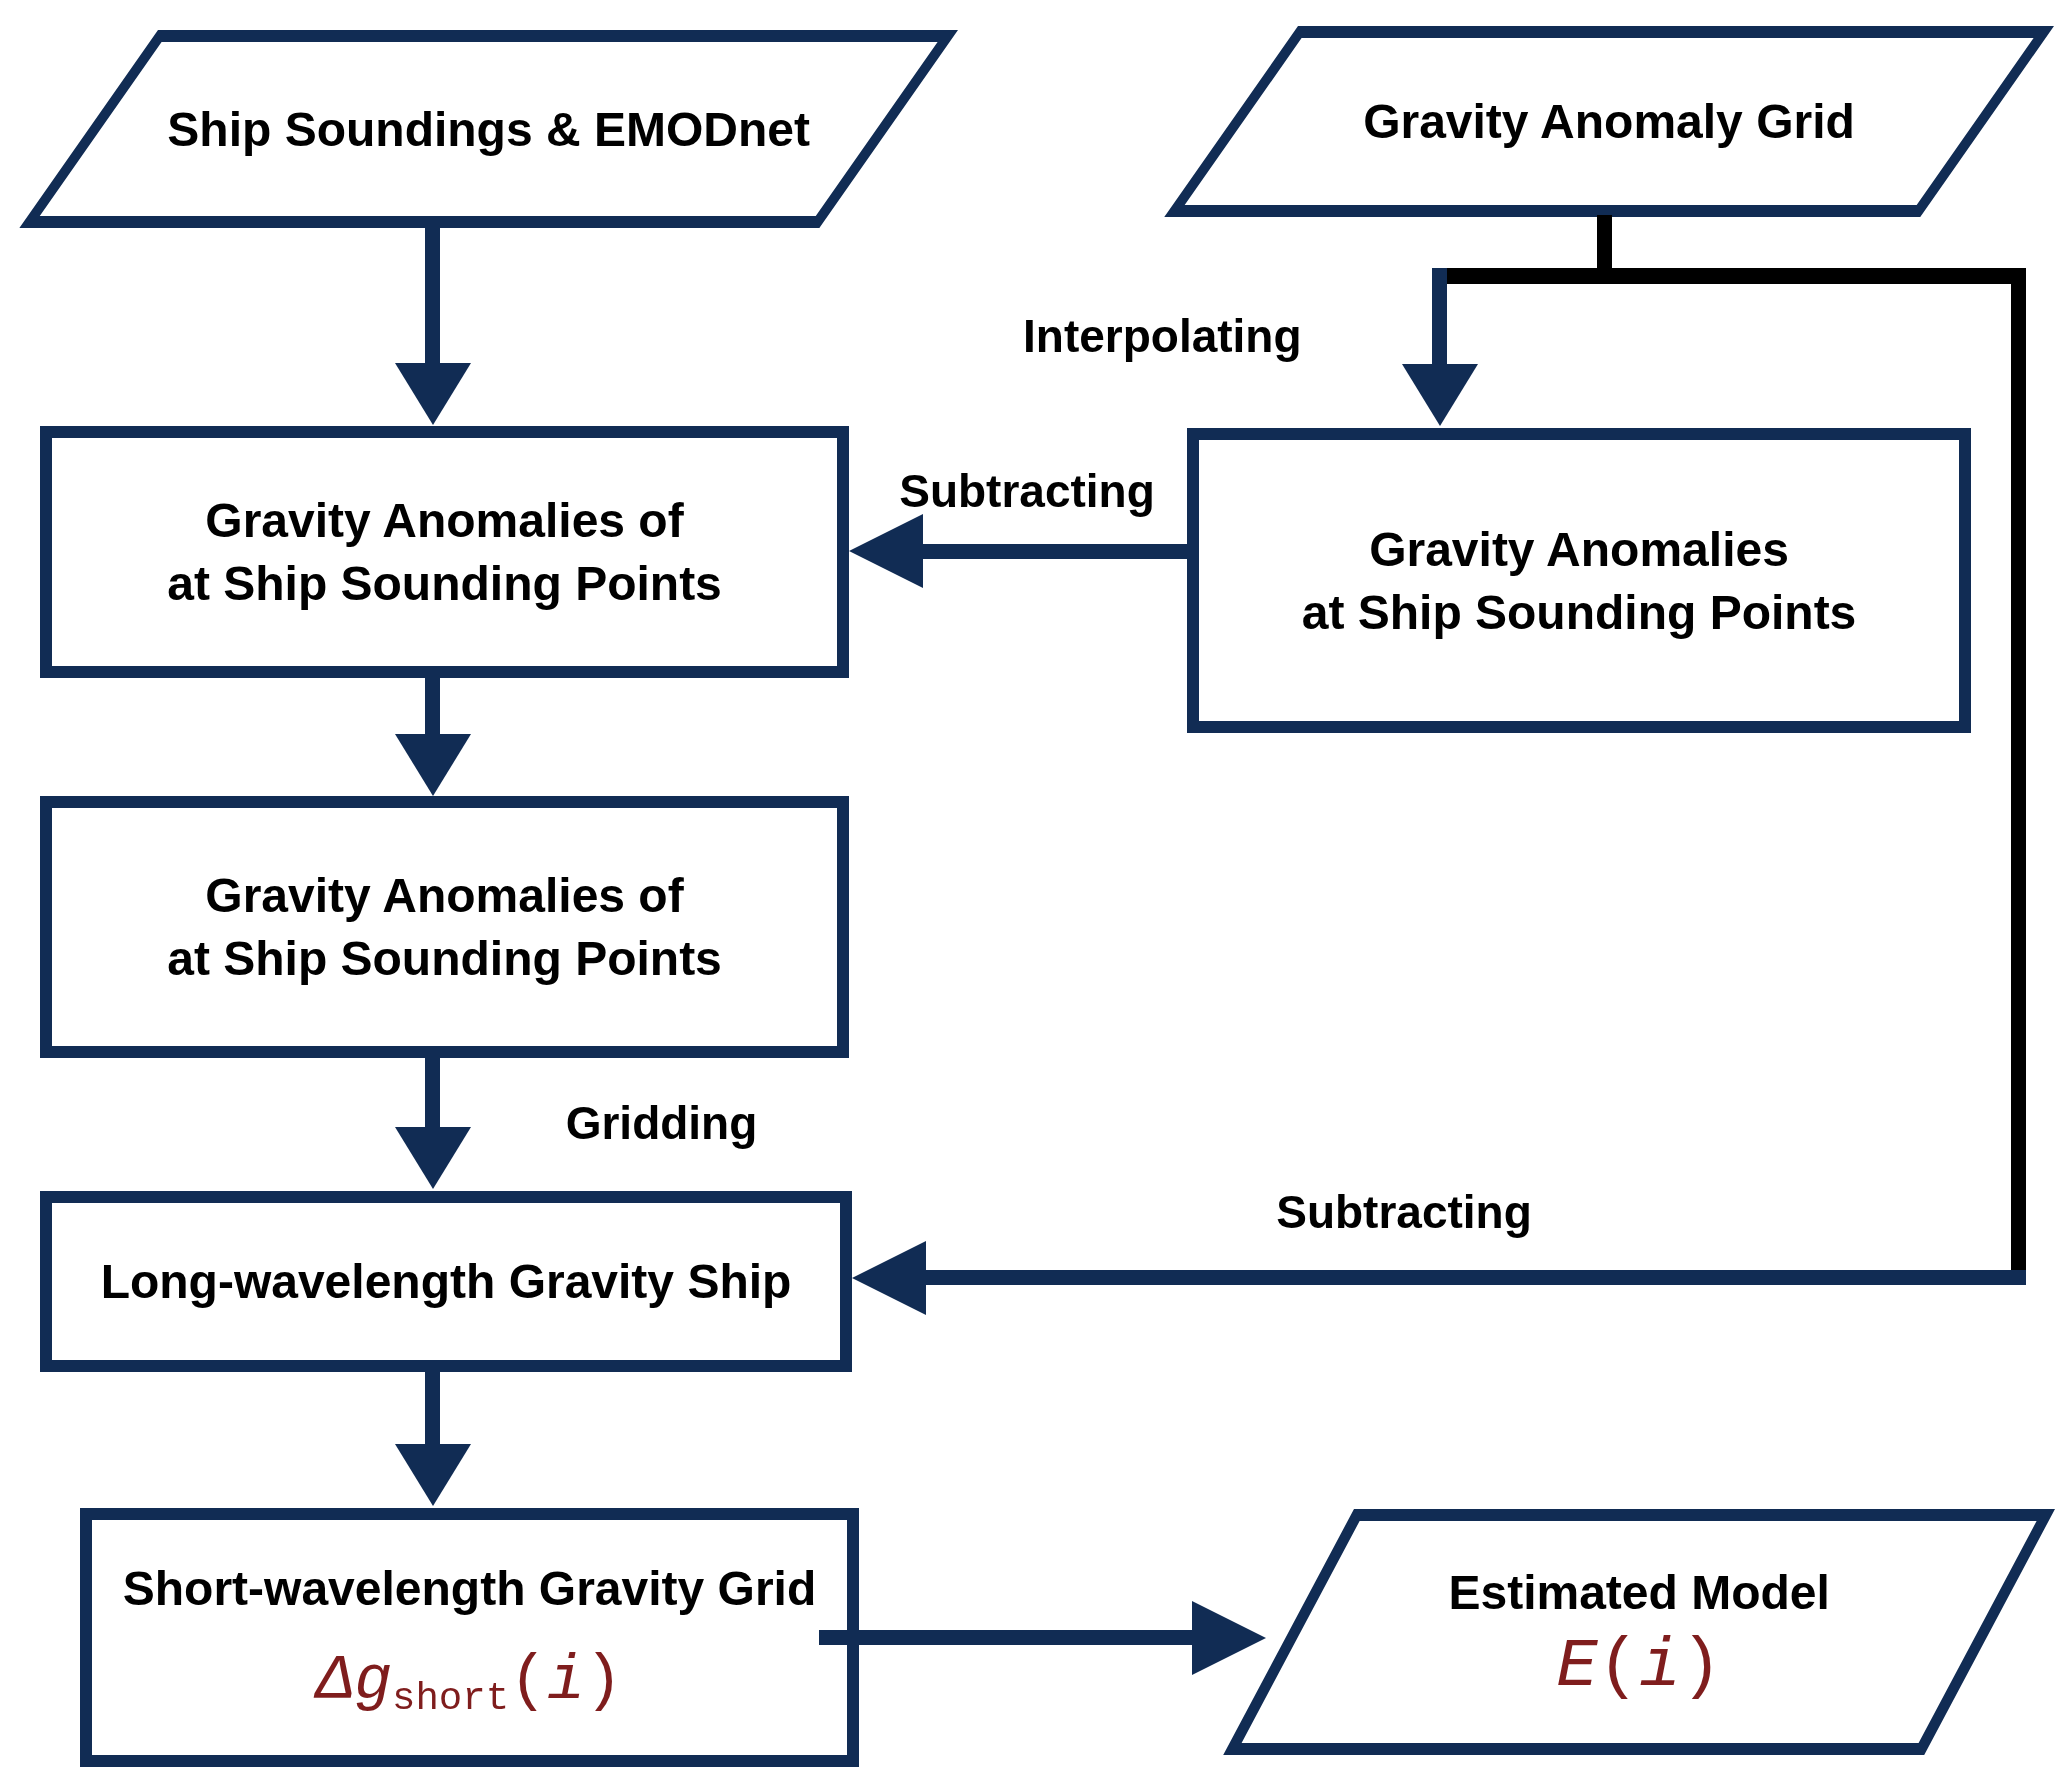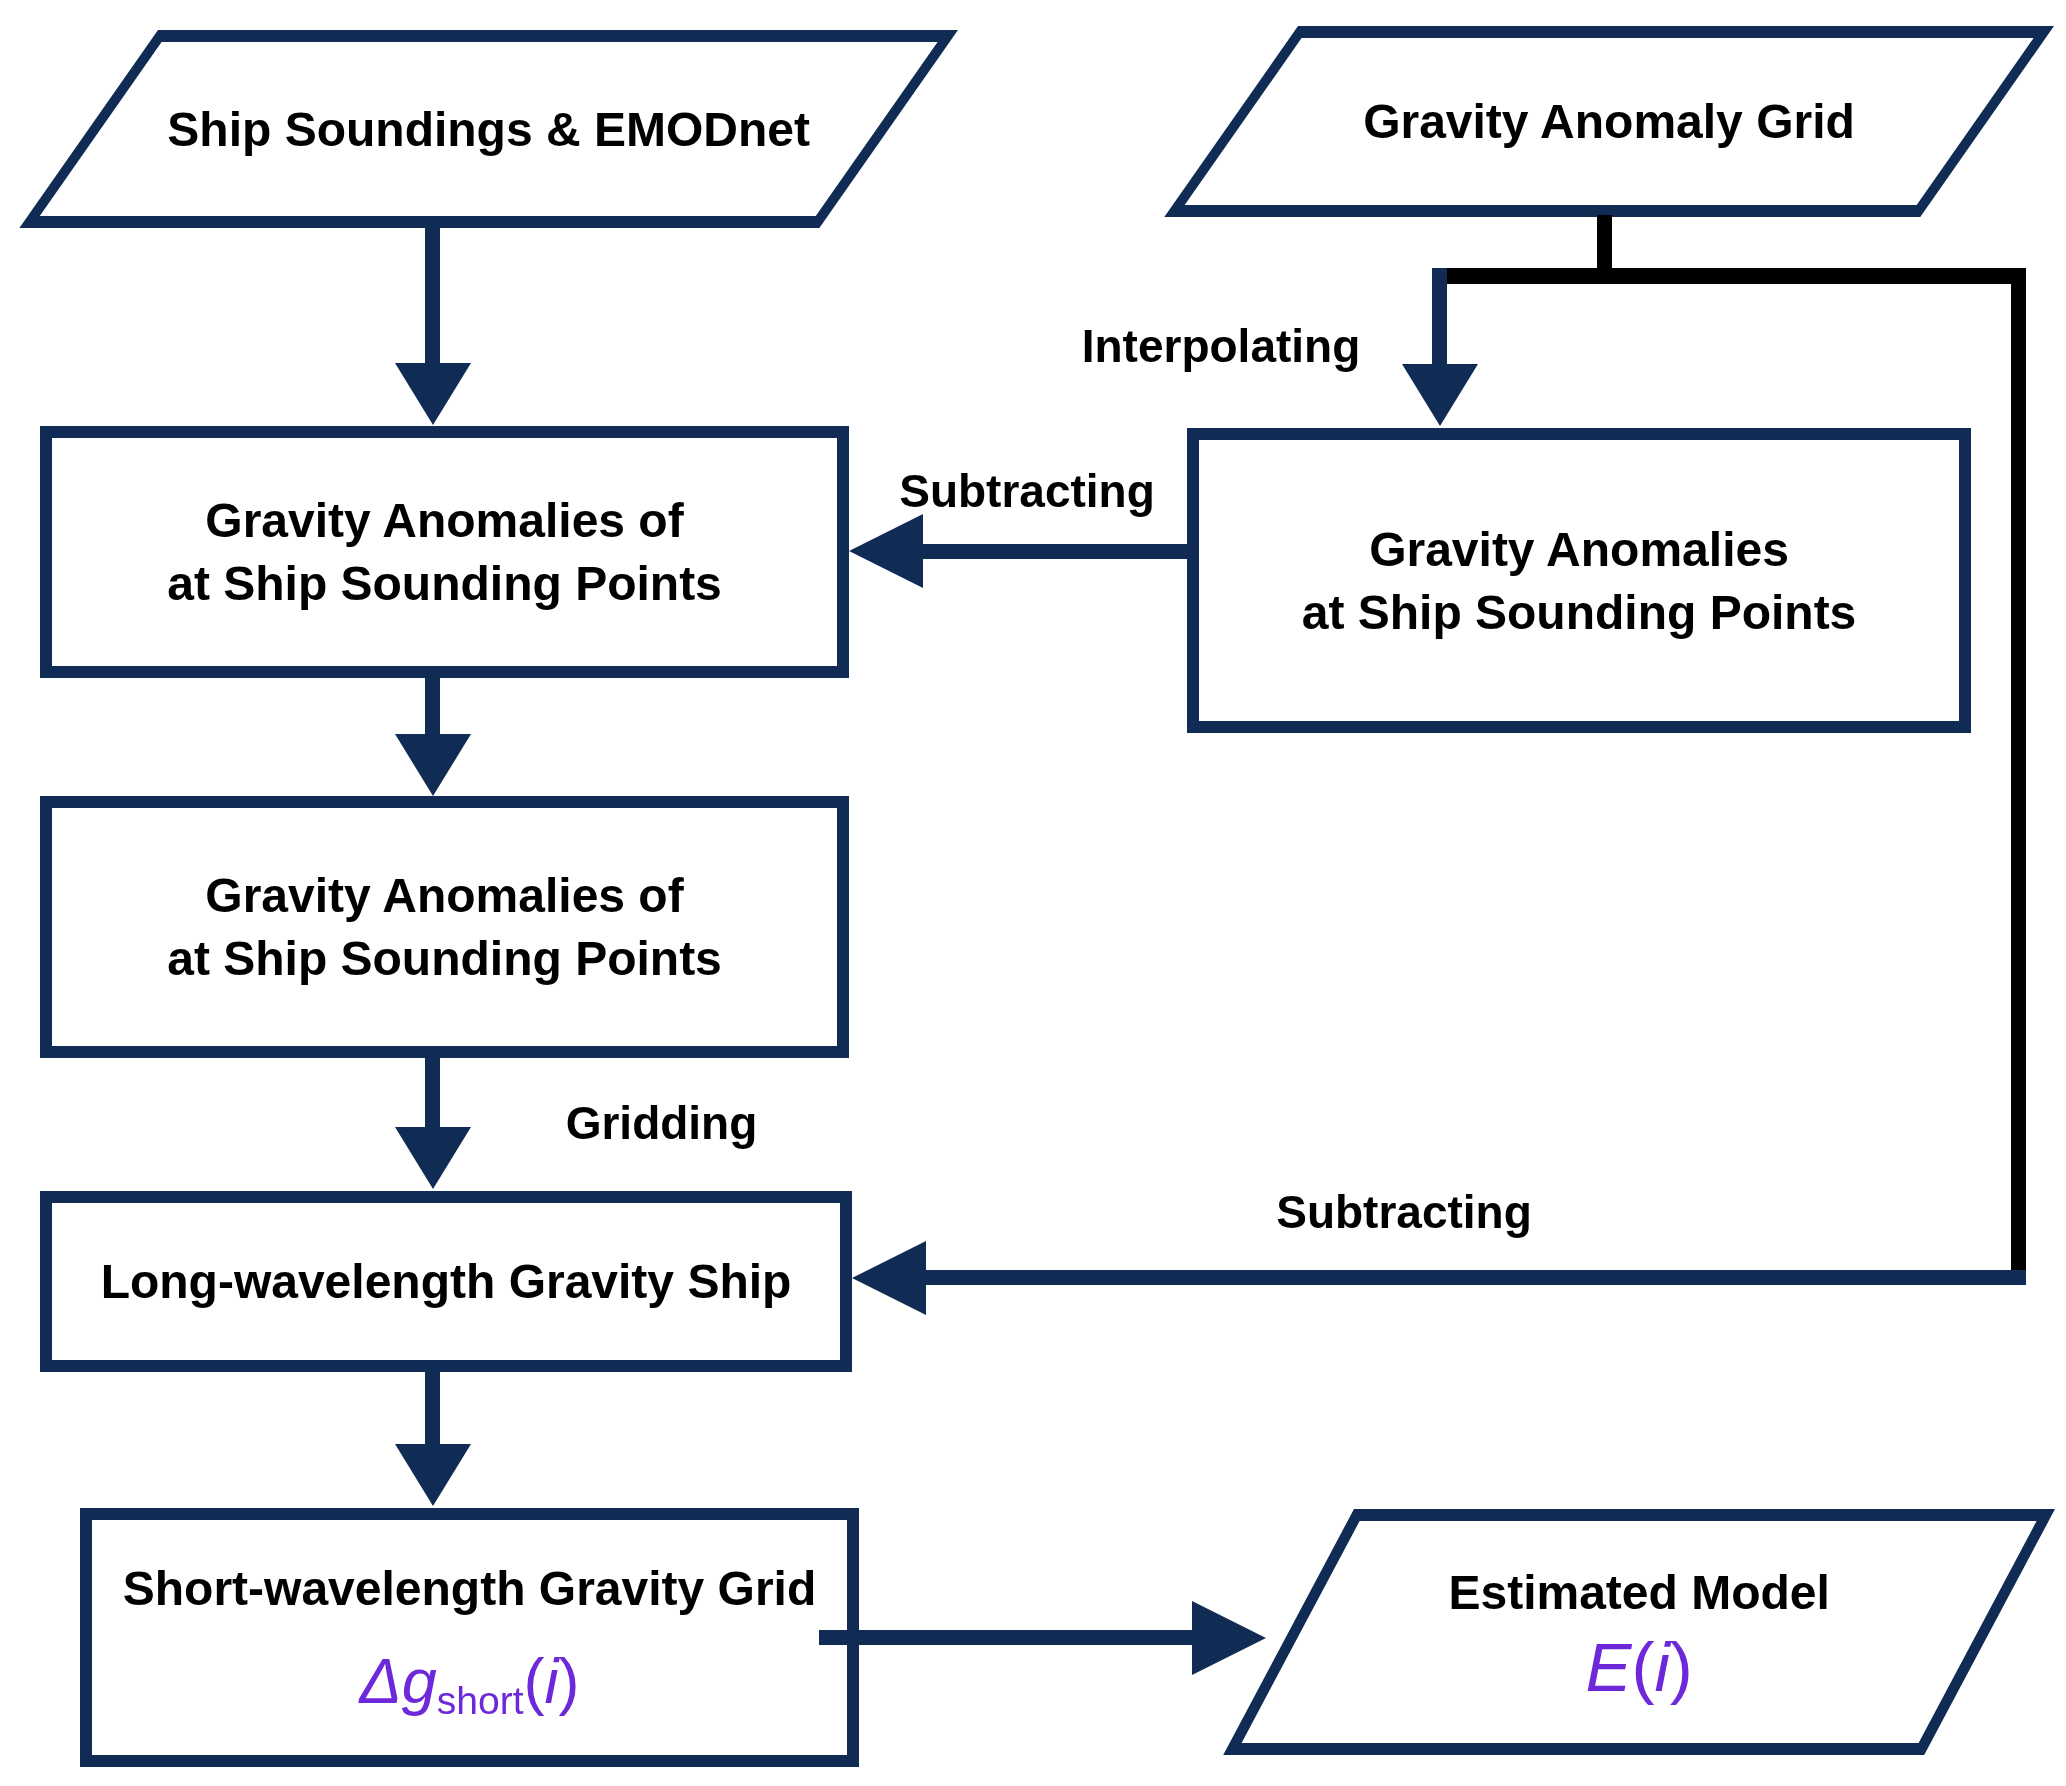--- a/index.html
+++ b/index.html
@@ -26,21 +26,21 @@
   .shaft.black{background:#000000;}
   .head{position:absolute;width:0;height:0;}
   .head.down{border-left:38px solid transparent;border-right:38px solid transparent;border-top:62px solid #112c54;}
   .head.left{border-top:37px solid transparent;border-bottom:37px solid transparent;border-right:74px solid #112c54;}
   .head.right{border-top:37px solid transparent;border-bottom:37px solid transparent;border-left:74px solid #112c54;}
 
   
   .edge-label{position:absolute;font-weight:bold;font-size:46px;line-height:55px;color:#000000;}
 
   
-  .formula{font-family:Liberation Sans, sans-serif;font-weight:normal;font-size:63px;line-height:73px;color:#6d28d9;}
+  .formula{font-family:Liberation Mono, monospace;font-weight:normal;font-size:63px;line-height:73px;color:#7f1d1d;}
   .formula .mi{font-style:italic;}
   .formula sub{font-size:0.62em;font-style:normal;vertical-align:-0.28em;line-height:0;}
   .formula-big{font-size:69px;}
 </style>
 </head>
 <body>
 
 <div class="canvas">
 
   <div class="para skew35" style="left:158px;top:30px;width:800px;height:198px;">
@@ -112,21 +112,21 @@
 
   <div class="shaft" style="left:922px;top:1270px;width:1104px;height:14.5px;"></div>
   <div class="head left" style="left:852px;top:1241px;"></div>
 
   <div class="shaft" style="left:425px;top:1371px;width:14.5px;height:75px;"></div>
   <div class="head down" style="left:395px;top:1444px;"></div>
 
   <div class="shaft" style="left:819px;top:1630px;width:376px;height:14.5px;"></div>
   <div class="head right" style="left:1192px;top:1601px;"></div>
 
-  <div class="edge-label" style="left:1023px;top:319px;width:396px;text-align:center;">Interpolating</div>
+  <div class="edge-label" style="left:1023px;top:309px;width:396px;text-align:left;">Interpolating</div>
 
   <div class="edge-label" style="left:862px;top:464px;width:330px;text-align:center;">Subtracting</div>
 
   <div class="edge-label" style="left:490px;top:1096px;width:343px;text-align:center;">Gridding</div>
 
   <div class="edge-label" style="left:1239px;top:1185px;width:330px;text-align:center;">Subtracting</div>
 
 </div>
 
 

